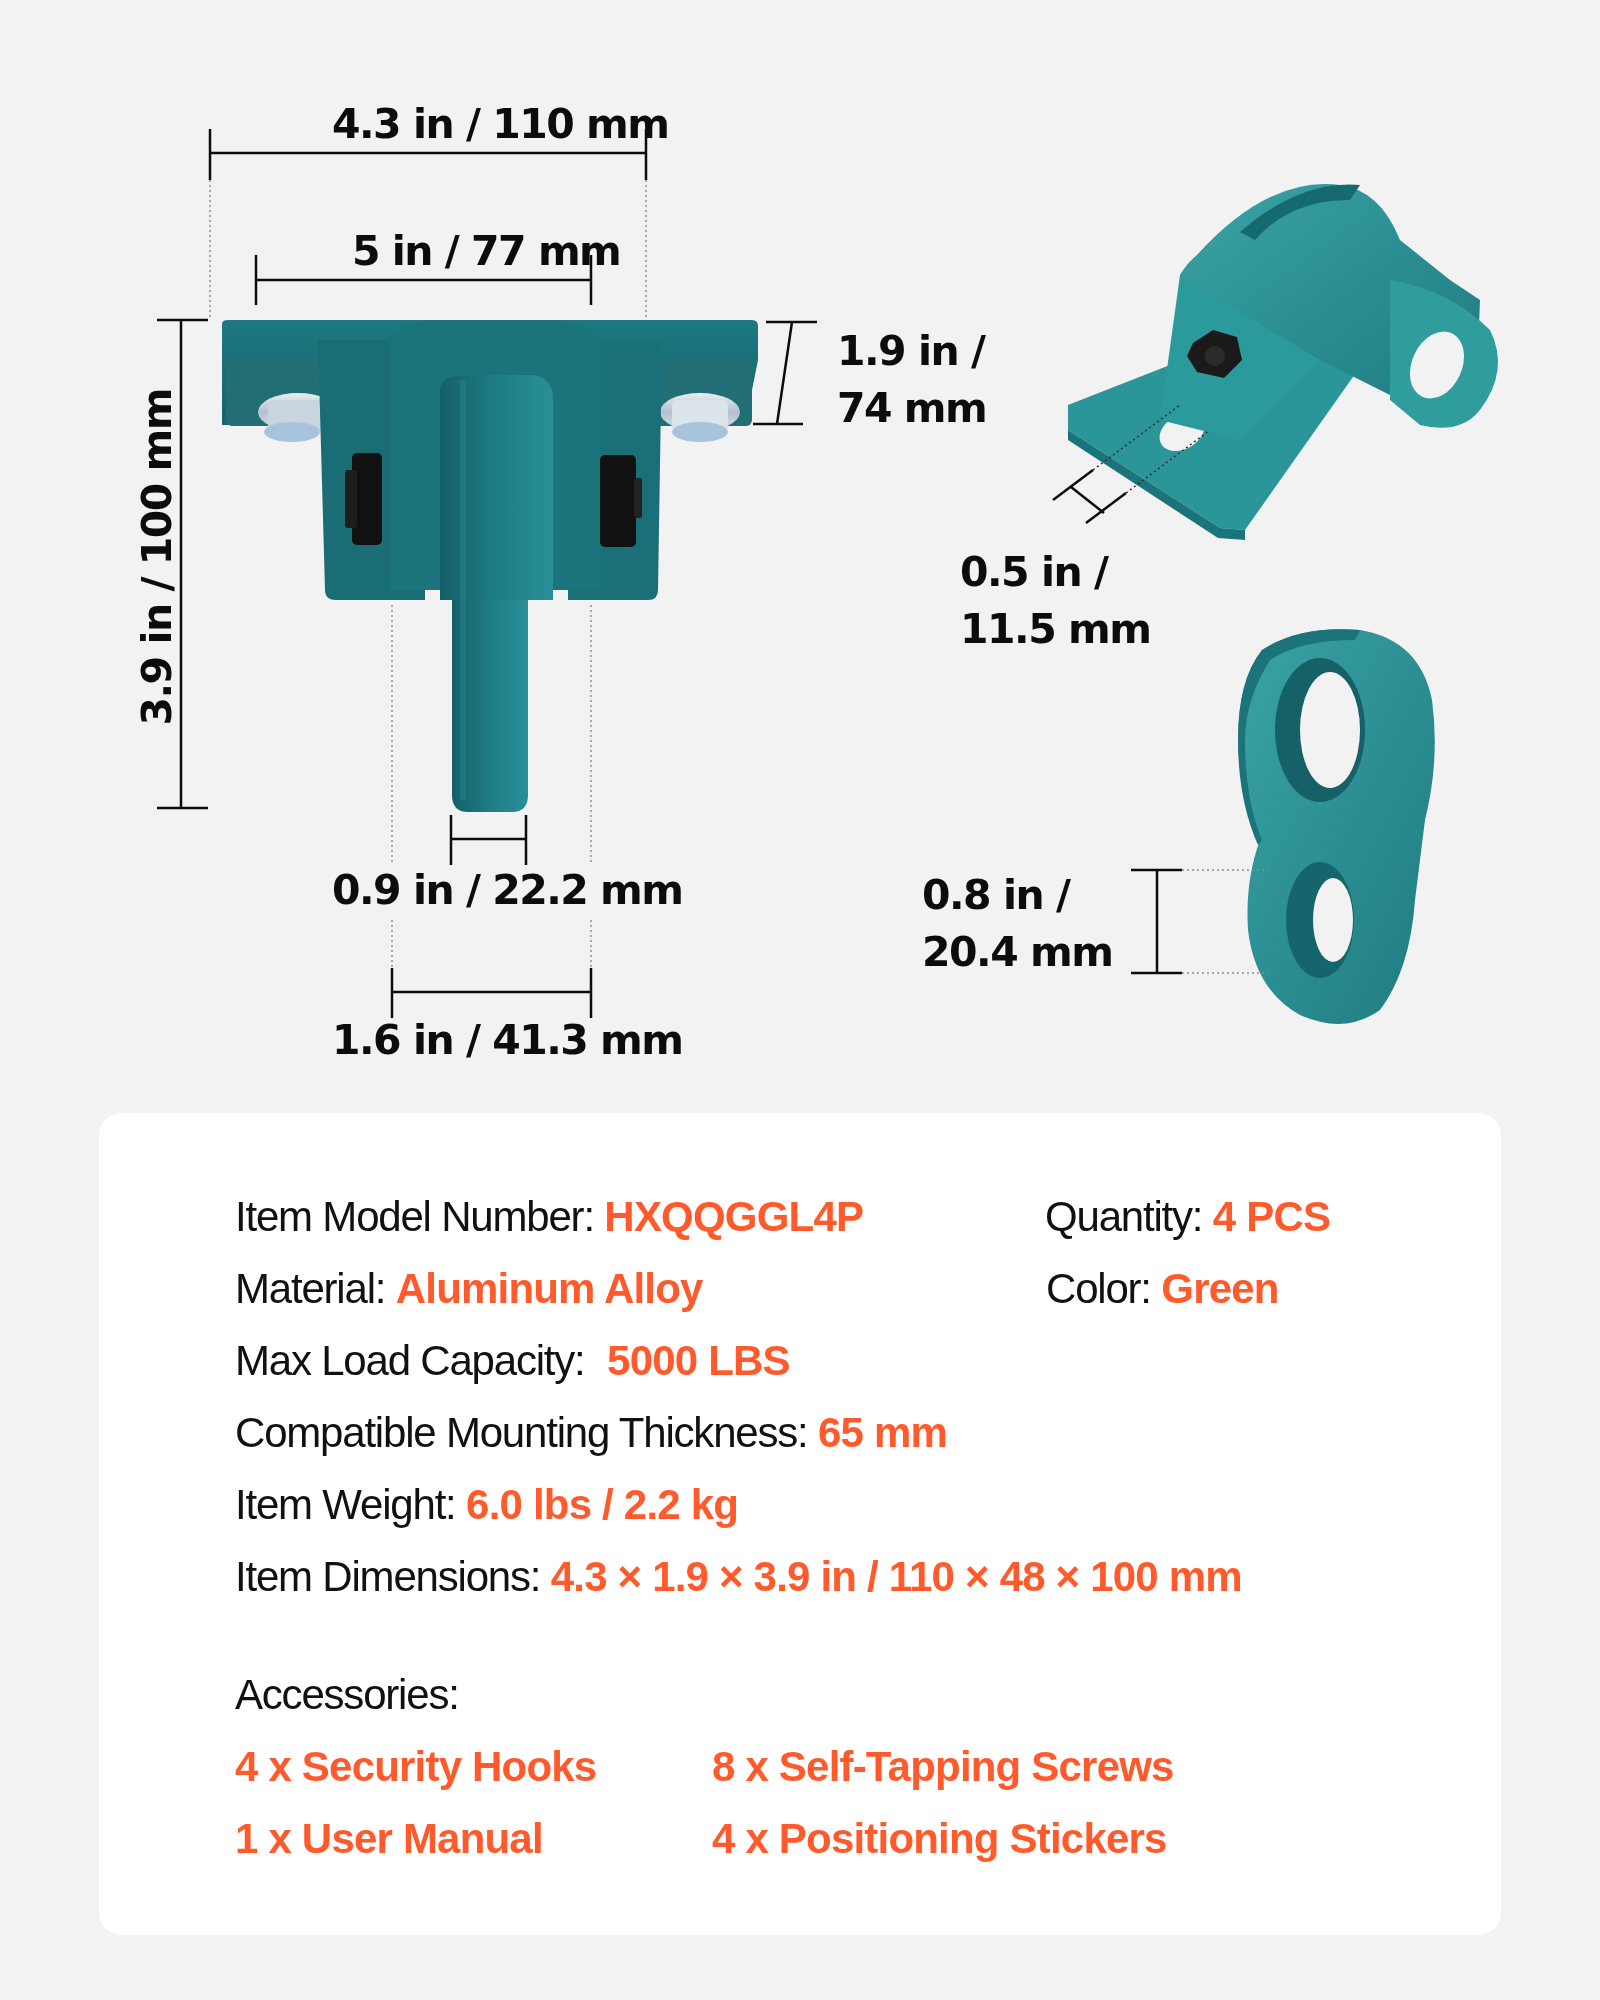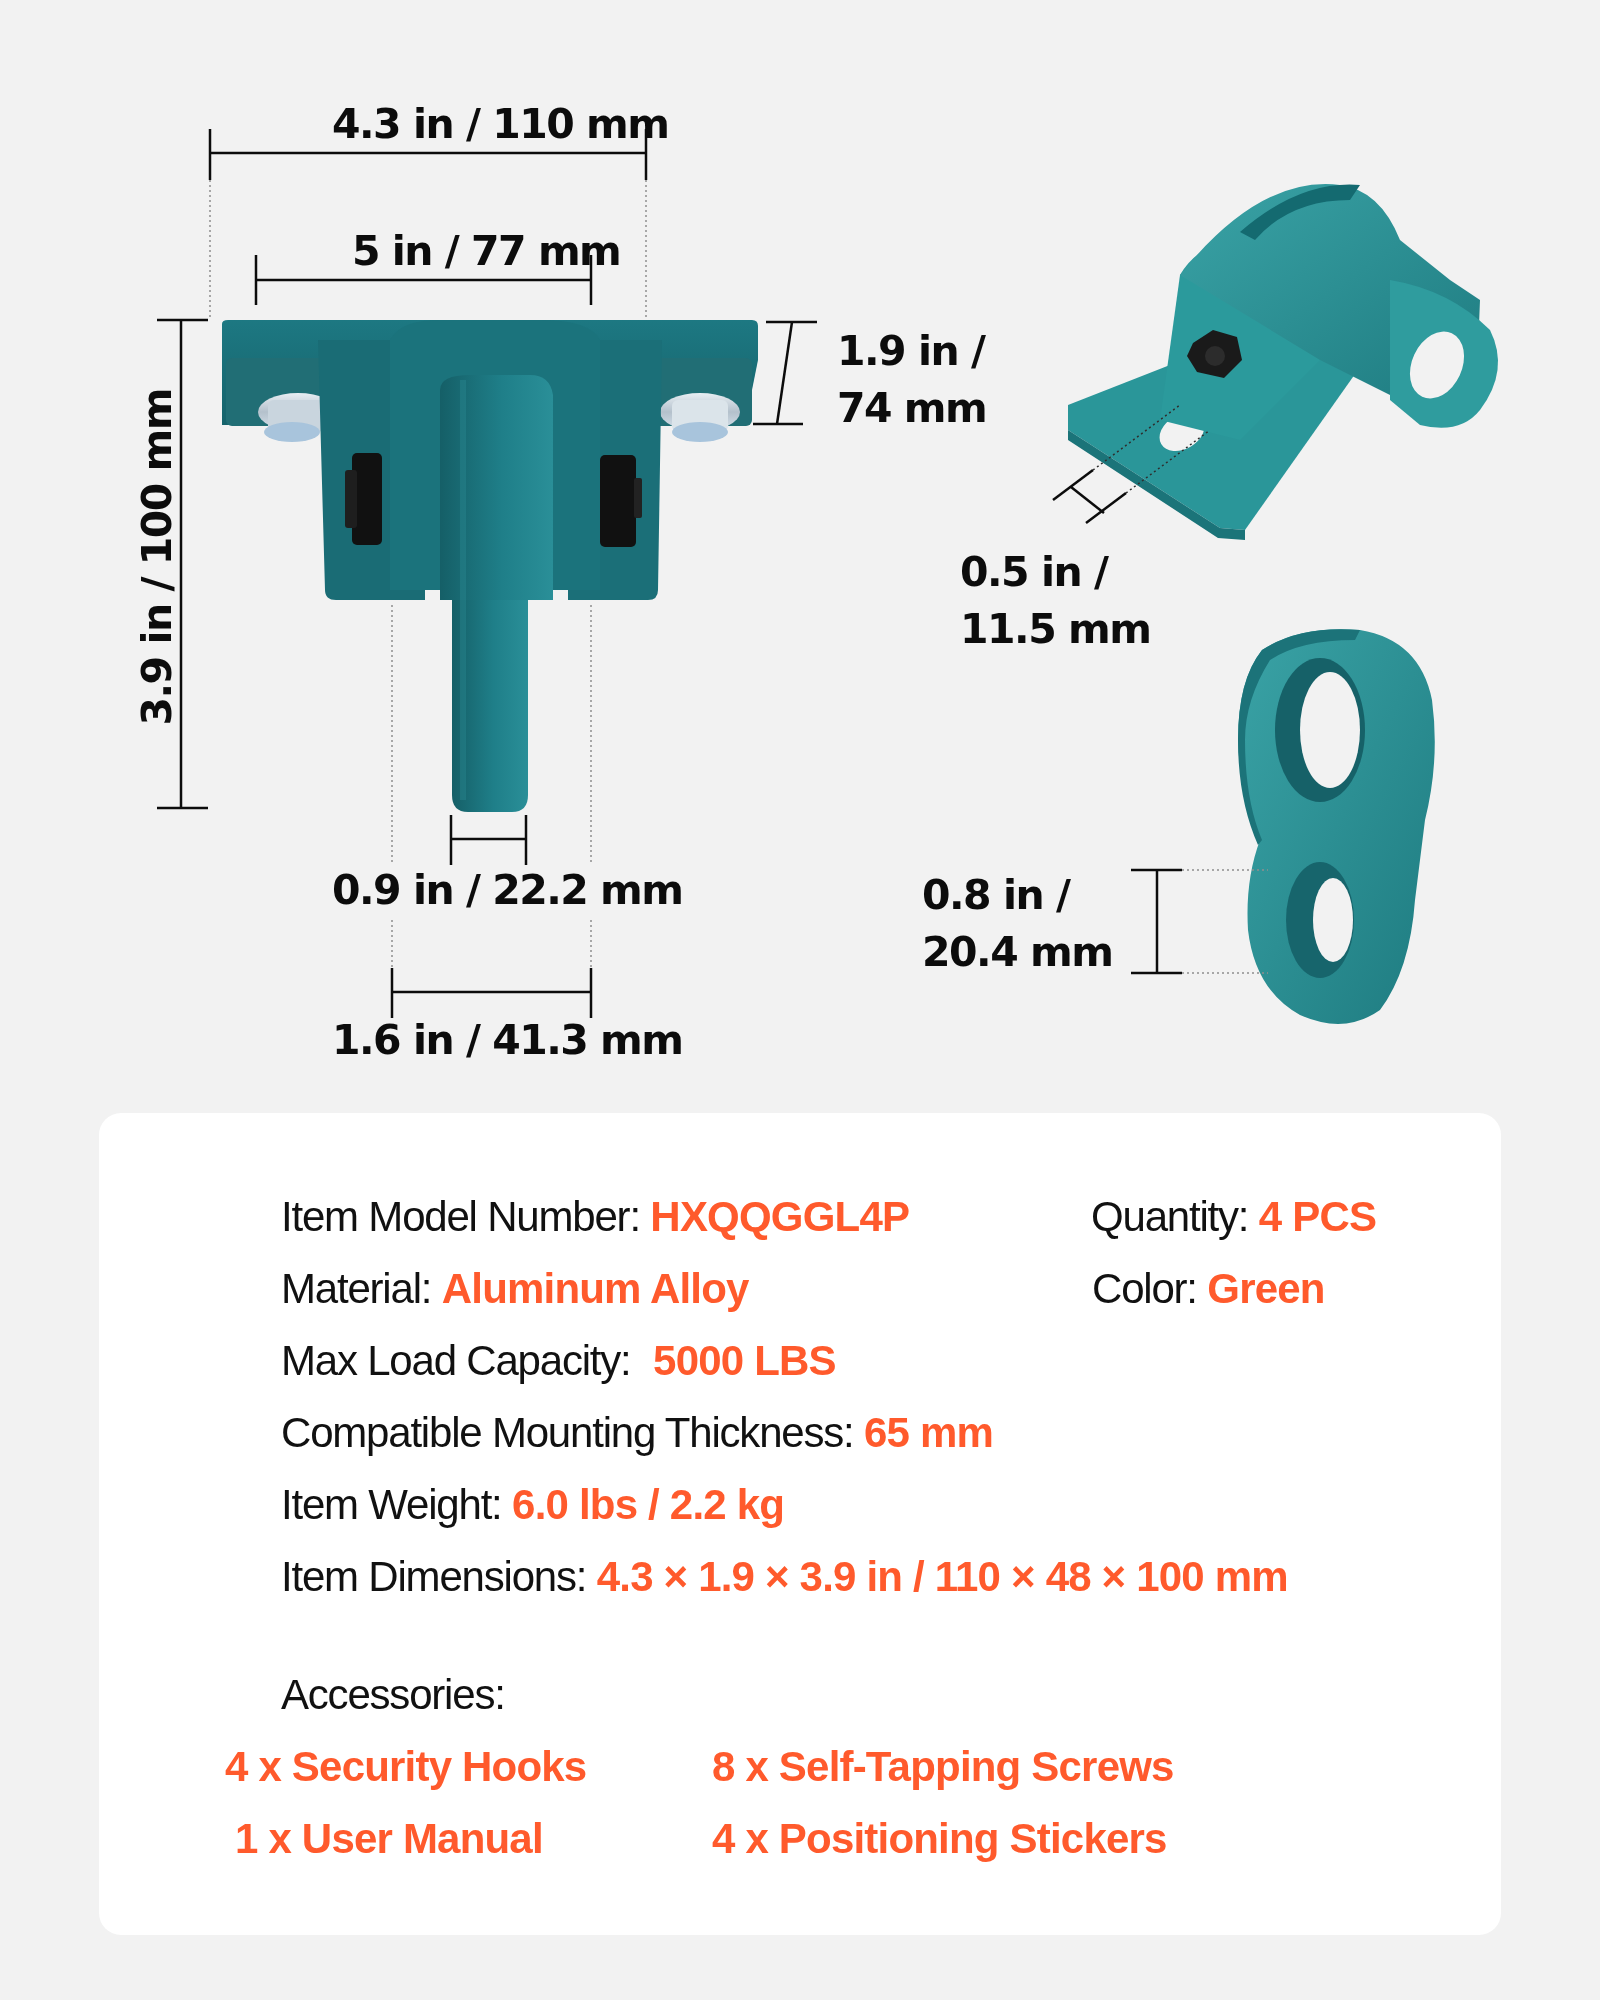--- a/index.html
+++ b/index.html
@@ -31,21 +31,20 @@
     background: #ffffff;
     border-radius: 22px;
   }
   .spec-row {
     position: absolute;
     font-family: "Liberation Sans", "DejaVu Sans", sans-serif;
     font-size: 42px;
     letter-spacing: -1.2px;
     white-space: nowrap;
     line-height: 1;
-    margin-left: 46px;
   }
   .spec-row .k { color: #111; }
   .spec-row .v { color: #ff5a2c; font-weight: bold; letter-spacing: -0.8px; }
   .acc {
     position: absolute;
     font-family: "Liberation Sans", "DejaVu Sans", sans-serif;
     font-size: 42px;
     font-weight: bold;
     color: #ff5a2c;
     letter-spacing: -0.8px;
@@ -254,16 +253,16 @@
 
 <div class="spec-row" style="left:235px; top:1556px;">
   <span class="k">Item Dimensions:</span>
   <span class="v">4.3 × 1.9 × 3.9 in / 110 × 48 × 100 mm</span>
 </div>
 
 <div class="spec-row" style="left:235px; top:1674px;">
   <span class="k">Accessories:</span>
 </div>
 
-<div class="acc" style="left:225px; top:1746px;text-align:center;">4 x Security Hooks</div>
+<div class="acc" style="left:235px; top:1746px;text-align:center;">4 x Security Hooks</div>
 <div class="acc" style="left:712px; top:1746px;">8 x Self-Tapping Screws</div>
 <div class="acc" style="left:235px; top:1818px;text-align:right;">1 x User Manual</div>
 <div class="acc" style="left:712px; top:1818px;">4 x Positioning Stickers</div>
 
 </body></html>

